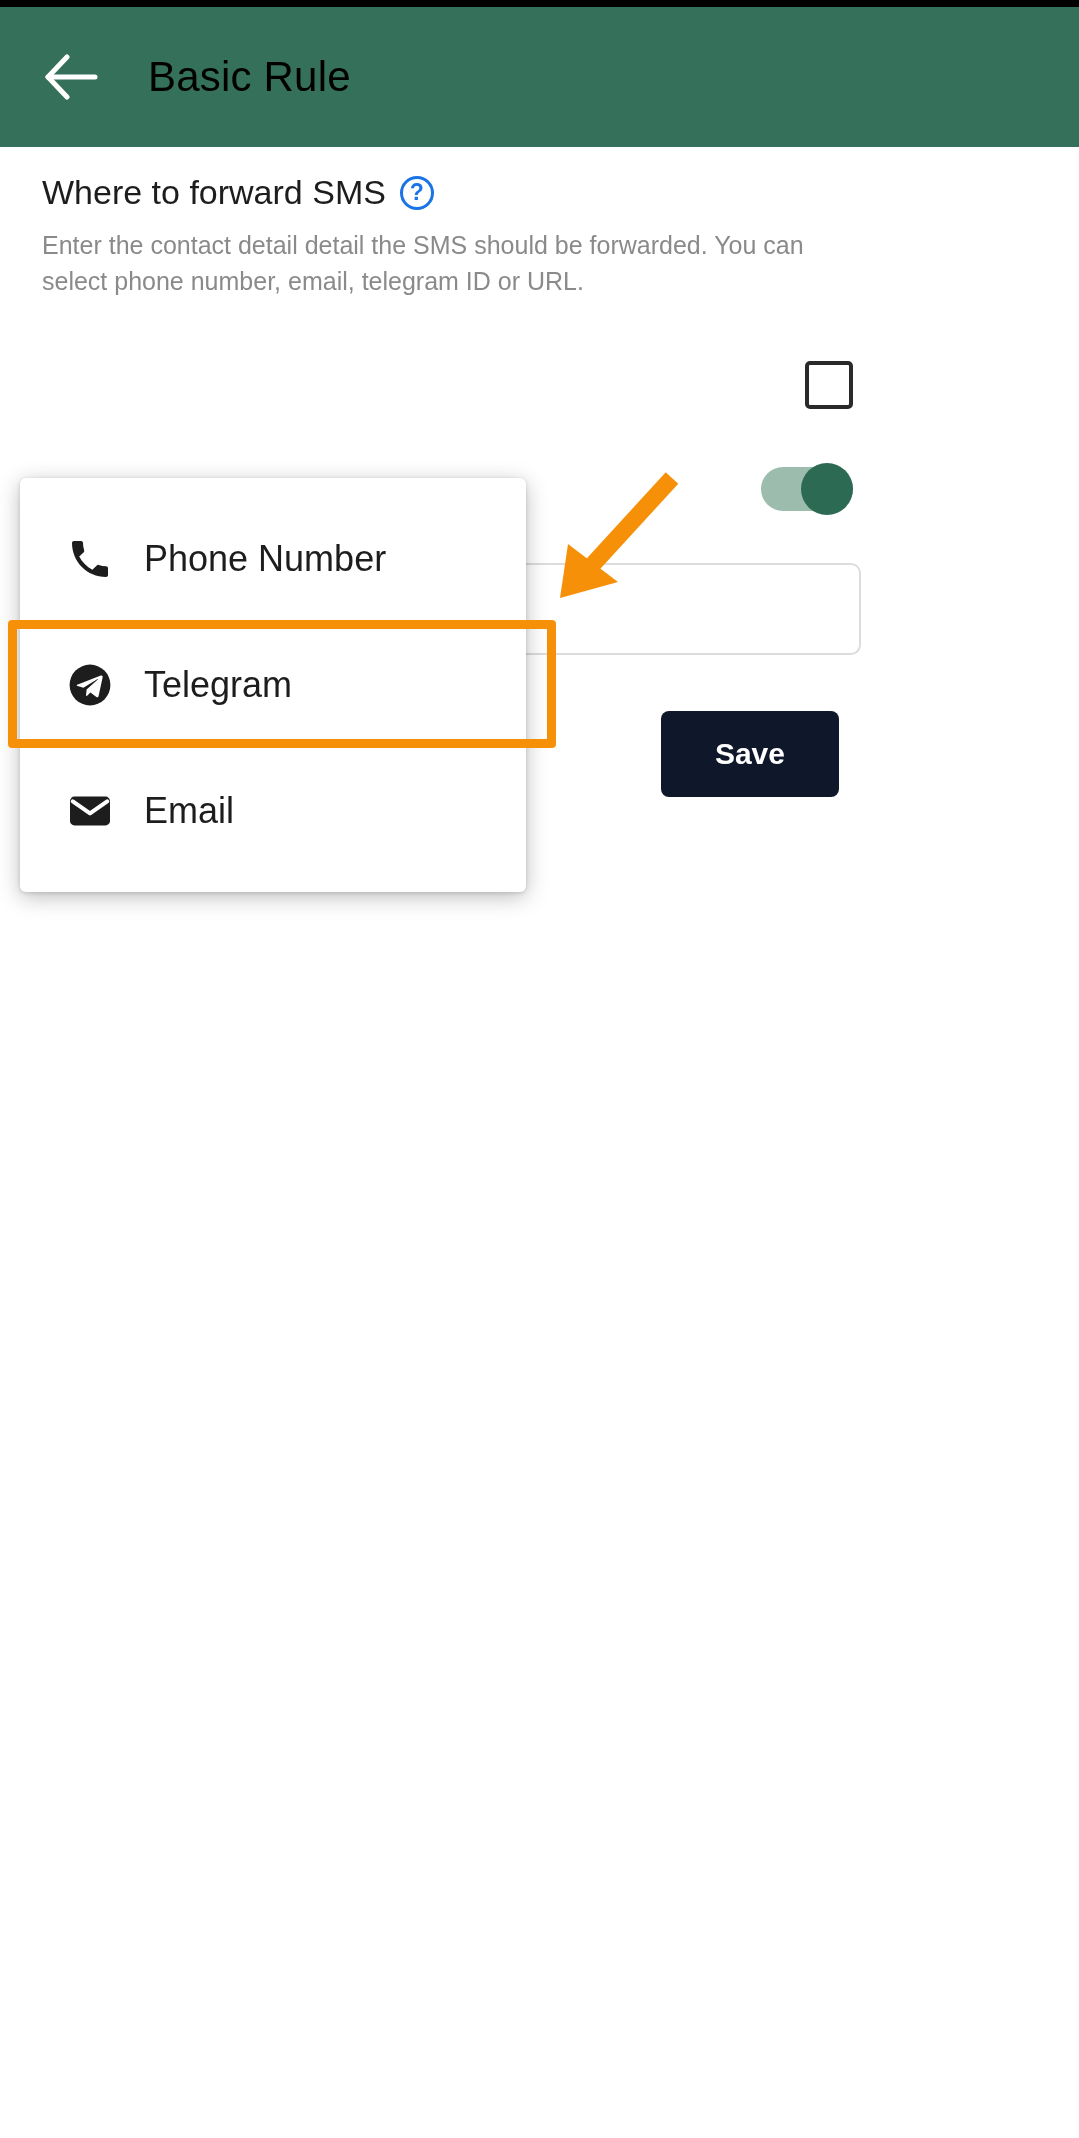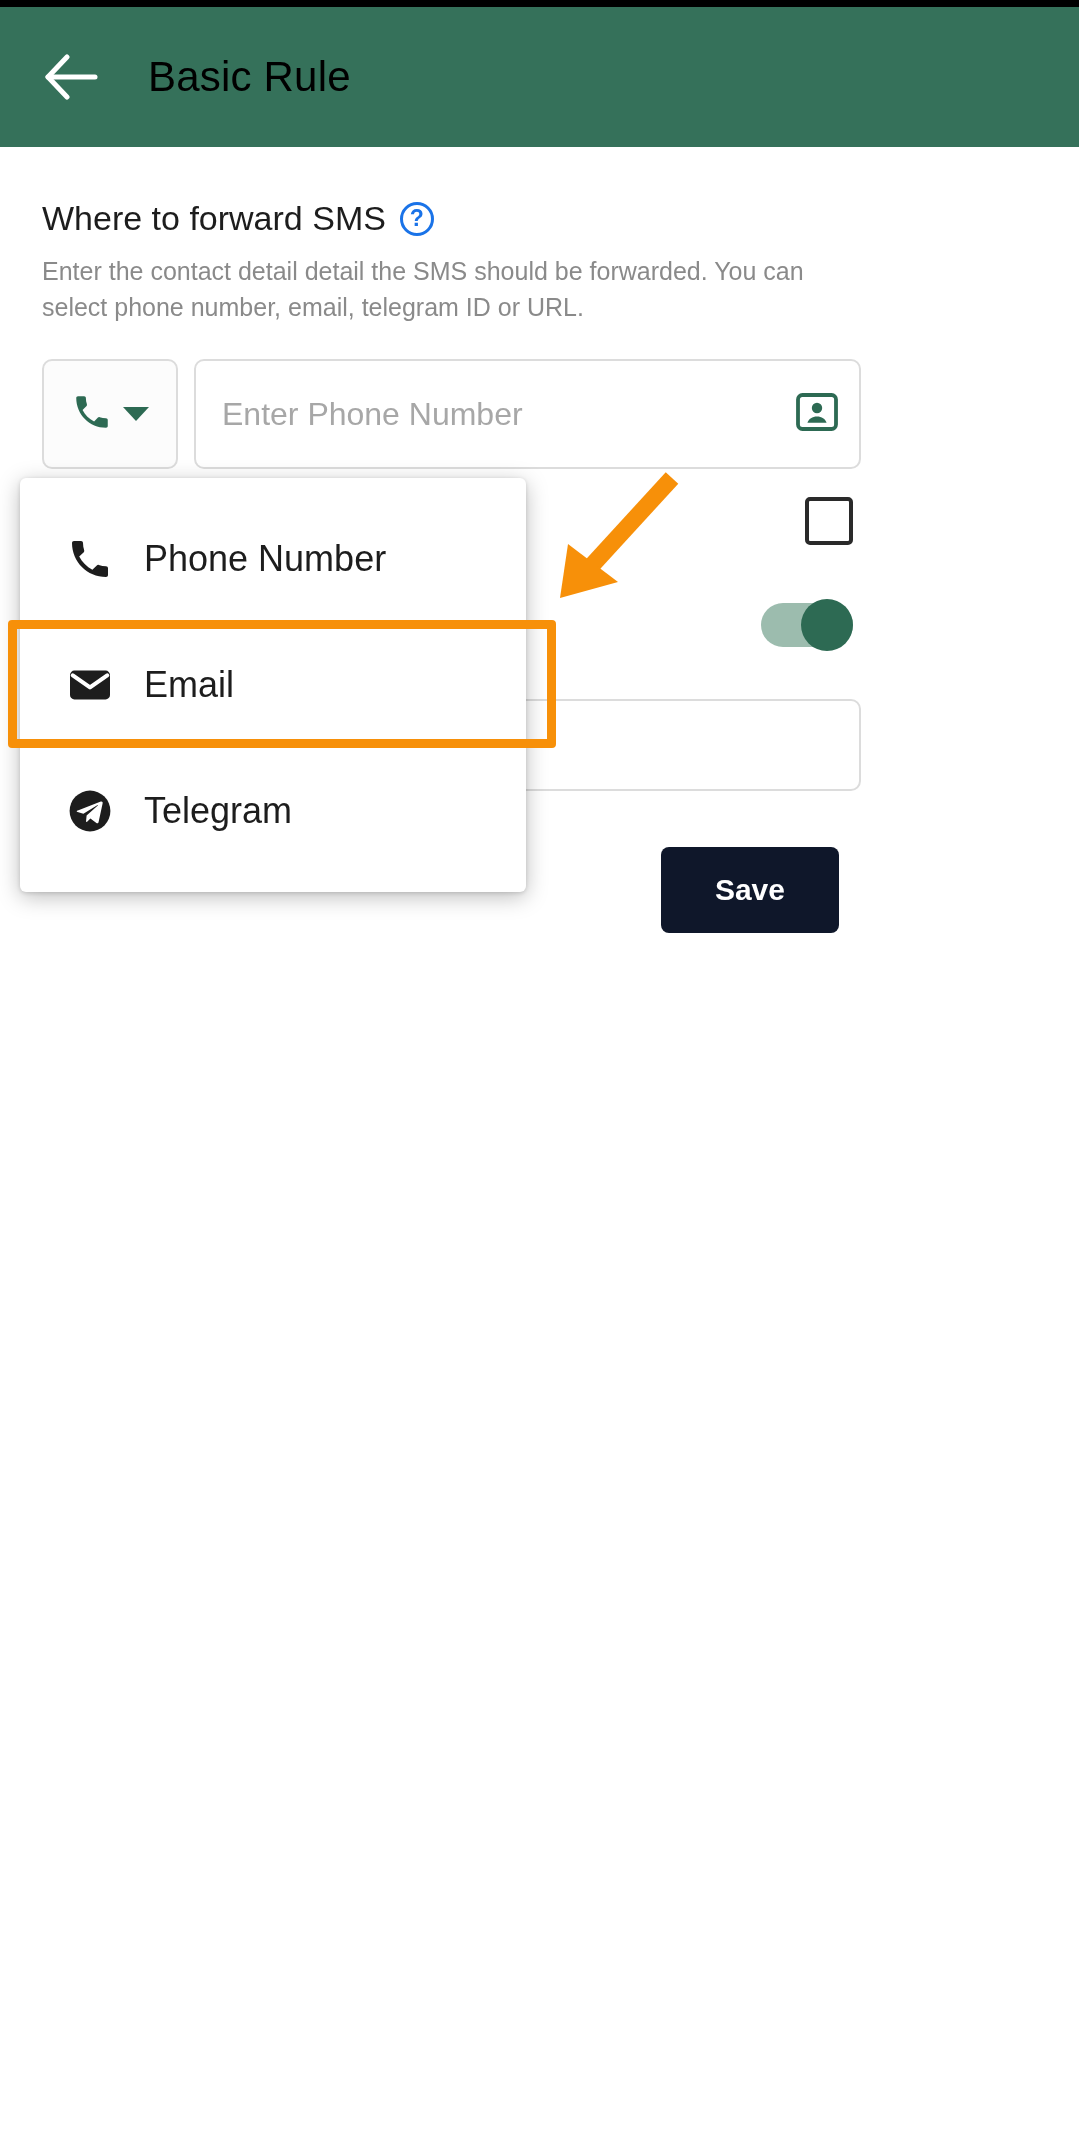--- a/index.html
+++ b/index.html
@@ -43,21 +43,21 @@
     letter-spacing: 0.2px;
     margin-left: 28px;
     white-space: nowrap;
   }
 
   
   .content {
     position: absolute;
     top: 147px; left: 0;
     width: 903px;
-    padding: 52px 42px 0 42px;
+    padding: 26px 42px 0 42px;
   }
 
   .section-head {
     display: flex; align-items: center;
     gap: 14px;
     margin-bottom: 16px;
   }
   .section-title {
     font-size: 34px;
     color: #1d1d1d;
@@ -252,42 +252,20 @@
 
   <div class="content">
 
     <div class="section-head">
       <div class="section-title">Where to forward SMS</div>
       <div class="help-icon">?</div>
     </div>
 
     <div class="section-desc">Enter the contact detail detail the SMS should be forwarded. You can select phone number, email, telegram ID or URL.</div>
 
-    <div class="input-row">
-
-      <div class="type-select">
-        <span class="phone-glyph">
-          <svg width="42" height="42" viewBox="0 0 24 24">
-            <path fill="#2D6A53" d="M6.6 10.8c1.4 2.8 3.8 5.1 6.6 6.6l2.2-2.2c.3-.3.7-.4 1-.2 1.2.4 2.4.6 3.6.6.6 0 1 .4 1 1V20c0 .6-.4 1-1 1C10.6 21 3 13.4 3 4c0-.6.4-1 1-1h3.5c.6 0 1 .4 1 1 0 1.3.2 2.5.6 3.6.1.3 0 .7-.2 1l-2.3 2.2z"></path>
-          </svg>
-        </span>
-        <span class="caret"></span>
-      </div>
-
-      <div class="text-field">
-        <span class="placeholder">Enter Phone Number</span>
-        <span class="contact-icon">
-          <svg width="48" height="48" viewBox="0 0 24 24">
-            <rect x="2.5" y="3.5" width="19" height="17" rx="2.2" fill="none" stroke="#2D6A53" stroke-width="1.9"></rect>
-            <circle cx="12" cy="10" r="2.6" fill="#2D6A53"></circle>
-            <path d="M7.2 17.4c.6-2 2.5-3.2 4.8-3.2s4.2 1.2 4.8 3.2z" fill="#2D6A53"></path>
-          </svg>
-        </span>
-      </div>
-    </div>
 
     <div class="control-row">
       <div class="checkbox"></div>
     </div>
 
     <div class="control-row">
       <div class="toggle">
         <div class="knob"></div>
       </div>
     </div>
@@ -302,42 +280,42 @@
 
   <div class="dropdown">
 
     <div class="dd-item">
       <span class="dd-icon">
         <svg width="48" height="48" viewBox="0 0 24 24">
           <path fill="#1D1D1D" d="M6.6 10.8c1.4 2.8 3.8 5.1 6.6 6.6l2.2-2.2c.3-.3.7-.4 1-.2 1.2.4 2.4.6 3.6.6.6 0 1 .4 1 1V20c0 .6-.4 1-1 1C10.6 21 3 13.4 3 4c0-.6.4-1 1-1h3.5c.6 0 1 .4 1 1 0 1.3.2 2.5.6 3.6.1.3 0 .7-.2 1l-2.3 2.2z"></path>
         </svg>
       </span>
       <span class="dd-label">Phone Number</span>
+    </div>
+
+    <div class="dd-item">
+      <span class="dd-icon">
+        <svg width="48" height="48" viewBox="0 0 24 24">
+          <circle cx="12" cy="12" r="10.2" fill="#1D1D1D"></circle>
+          <path d="M5.6 11.9 17.4 7.3c.6-.2 1.1.2.9.9l-2 9.3c-.1.6-.6.8-1.1.5l-3-2.2-1.5 1.4c-.2.2-.4.3-.7.2l.3-3.1 5.6-5c.2-.2 0-.4-.3-.2l-6.9 4.3-2.9-.9c-.6-.2-.6-.6.1-.9z" fill="#ffffff"></path>
+        </svg>
+      </span>
+      <span class="dd-label">Telegram</span>
     </div>
 
     <div class="dd-item">
       <span class="dd-icon">
         <svg width="48" height="48" viewBox="0 0 24 24">
           <rect x="2" y="4.8" width="20" height="14.4" rx="2.2" fill="#1D1D1D"></rect>
           <path d="M3.4 7.2 12 13.2l8.6-6" fill="none" stroke="#ffffff" stroke-width="2.1" stroke-linecap="round" stroke-linejoin="round"></path>
         </svg>
       </span>
       <span class="dd-label">Email</span>
     </div>
 
-    <div class="dd-item">
-      <span class="dd-icon">
-        <svg width="48" height="48" viewBox="0 0 24 24">
-          <circle cx="12" cy="12" r="10.2" fill="#1D1D1D"></circle>
-          <path d="M5.6 11.9 17.4 7.3c.6-.2 1.1.2.9.9l-2 9.3c-.1.6-.6.8-1.1.5l-3-2.2-1.5 1.4c-.2.2-.4.3-.7.2l.3-3.1 5.6-5c.2-.2 0-.4-.3-.2l-6.9 4.3-2.9-.9c-.6-.2-.6-.6.1-.9z" fill="#ffffff"></path>
-        </svg>
-      </span>
-      <span class="dd-label">Telegram</span>
-    </div>
-
 
   </div>
 
   <div class="highlight-box"></div>
 
   <div class="arrow-svg">
     <span>
       <svg width="140" height="160" viewBox="0 0 140 160">
         <path d="M132 8 L44 104" stroke="#F79009" stroke-width="17" stroke-linecap="butt"></path>
         <path d="M20 128 L28 74 L78 112 Z" fill="#F79009"></path>

